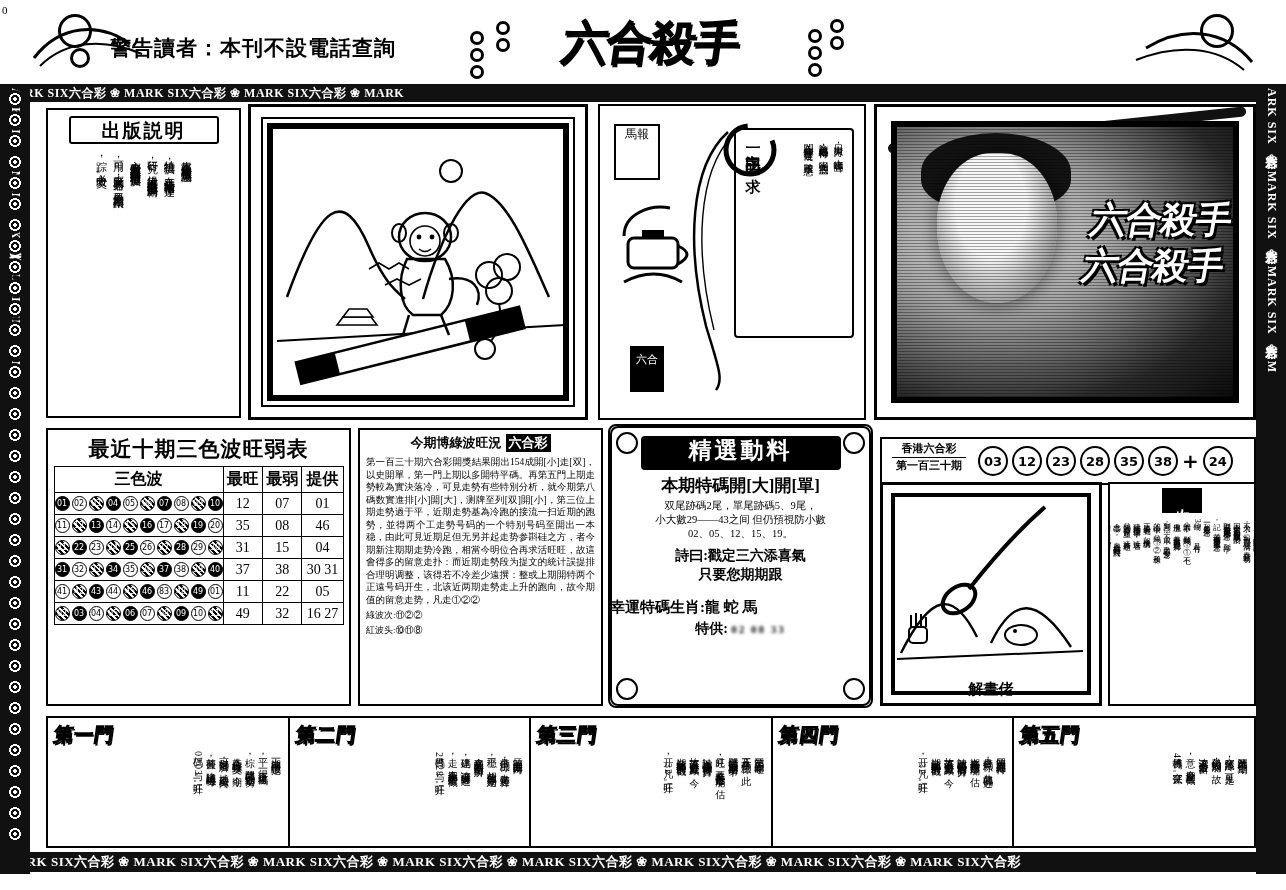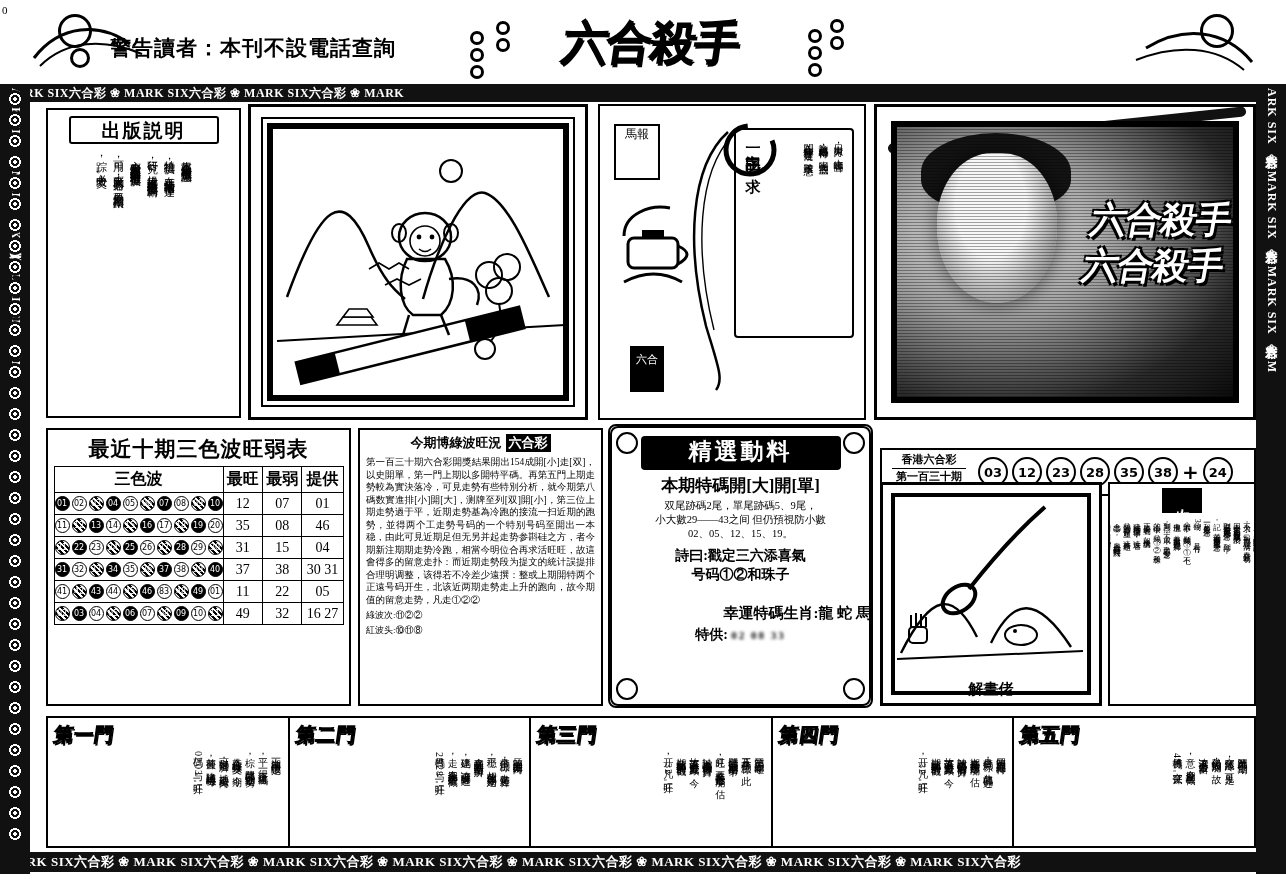--- a/index.html
+++ b/index.html
@@ -236,50 +236,50 @@
     padding:2px 6px; text-align:justify;
   }
   .tiny-row { font-size:9px; padding:1px 6px; font-family:"Liberation Serif", serif; }
 
   
   #pick { left:608px; top:424px; width:265px; height:284px; border-radius:8px; }
   .pick-orn { position:absolute; inset:0; border:2px solid #000; border-radius:8px; }
   .pick-title {
     margin:10px auto 2px; width:200px; height:34px;
     background:#000; color:#fff; text-align:center;
-    font-family:Liberation Serif, serif; font-weight:bold;
+    font-family:Liberation Mono, monospace; font-weight:bold;
     font-size:23px; line-height:32px; letter-spacing:3px;
     border-radius:4px;
     position:relative;
   }
   .pick-line {
     text-align:center; font-family:"Liberation Serif", serif;
     font-weight:bold; font-size:17px; margin:4px 0 2px;
   }
   .pick-sub {
     text-align:center; font-family:"Liberation Serif", serif;
     font-size:10.5px; line-height:14px; padding:0 10px;
   }
   .pick-poem {
     text-align:center; font-family:"Liberation Serif", serif;
     font-weight:bold; font-size:14px; margin-top:5px; line-height:19px;
   }
   .pick-lucky {
-    text-align:right; font-family:"Liberation Serif", serif;
-    font-weight:bold; font-size:15px; margin-top:20px;
+    text-align:left; font-family:"Liberation Serif", serif;
+    font-weight:bold; font-size:15px; margin-top:14px;
   }
   .pick-offer, .pick-code {
     text-align:center; font-family:"Liberation Serif", serif;
     font-weight:bold; font-size:14px; margin-top:3px;
   }
   .blurred { filter:blur(1.6px); letter-spacing:2px; font-size:11px; }
   .corner { position:absolute; width:22px;height:22px;border:2px solid #000;border-radius:50%; }
 
   
-  #result { left:880px; top:448px; width:376px; height:48px; border-width:2px; }
+  #result { left:880px; top:437px; width:376px; height:48px; border-width:2px; }
   .res-left {
     position:absolute; left:4px; top:3px; width:86px; text-align:center;
     font-family:"Liberation Serif", serif; font-size:11px; line-height:13px; font-weight:bold;
   }
   .res-balls { position:absolute; left:96px; top:7px; display:flex; gap:4px; align-items:center; }
   .rb {
     width:30px;height:30px;border-radius:50%;
     border:2px solid #000; background:#fff;
     font-family:"DejaVu Sans", sans-serif; font-weight:bold;
     font-size:13px; line-height:27px; text-align:center;
@@ -692,21 +692,21 @@
     <div class="corner" style="left:6px;bottom:6px"></div>
     <div class="corner" style="right:6px;bottom:6px"></div>
     <div class="pick-title">精選動料</div>
     <div class="pick-line">本期特碼開[大]開[單]</div>
     <div class="pick-sub">双尾跡碼2尾，單尾跡碼5、9尾，</div>
     <div class="pick-sub">小大數29——43之间 但仍預視防小數</div>
     <div class="pick-sub">02、05、12、15、19。</div>
     <div class="pick-poem">
       <span>詩曰:</span><span>戳定三六添喜氣</span>
     </div>
-    <div class="pick-poem" style="margin-top:0">号码①②和珠子</div>
+    <div class="pick-poem" style="margin-top:0">只要您期期跟</div>
     <div class="pick-lucky">
       <span>幸運特碼生肖:</span><span>龍 蛇 馬</span>
     </div>
     <div class="pick-offer">
       <span>特供:</span>
       <span class="blurred">02  08  33</span>
     </div>
   </div>
 
   <div class="panel" id="result">

